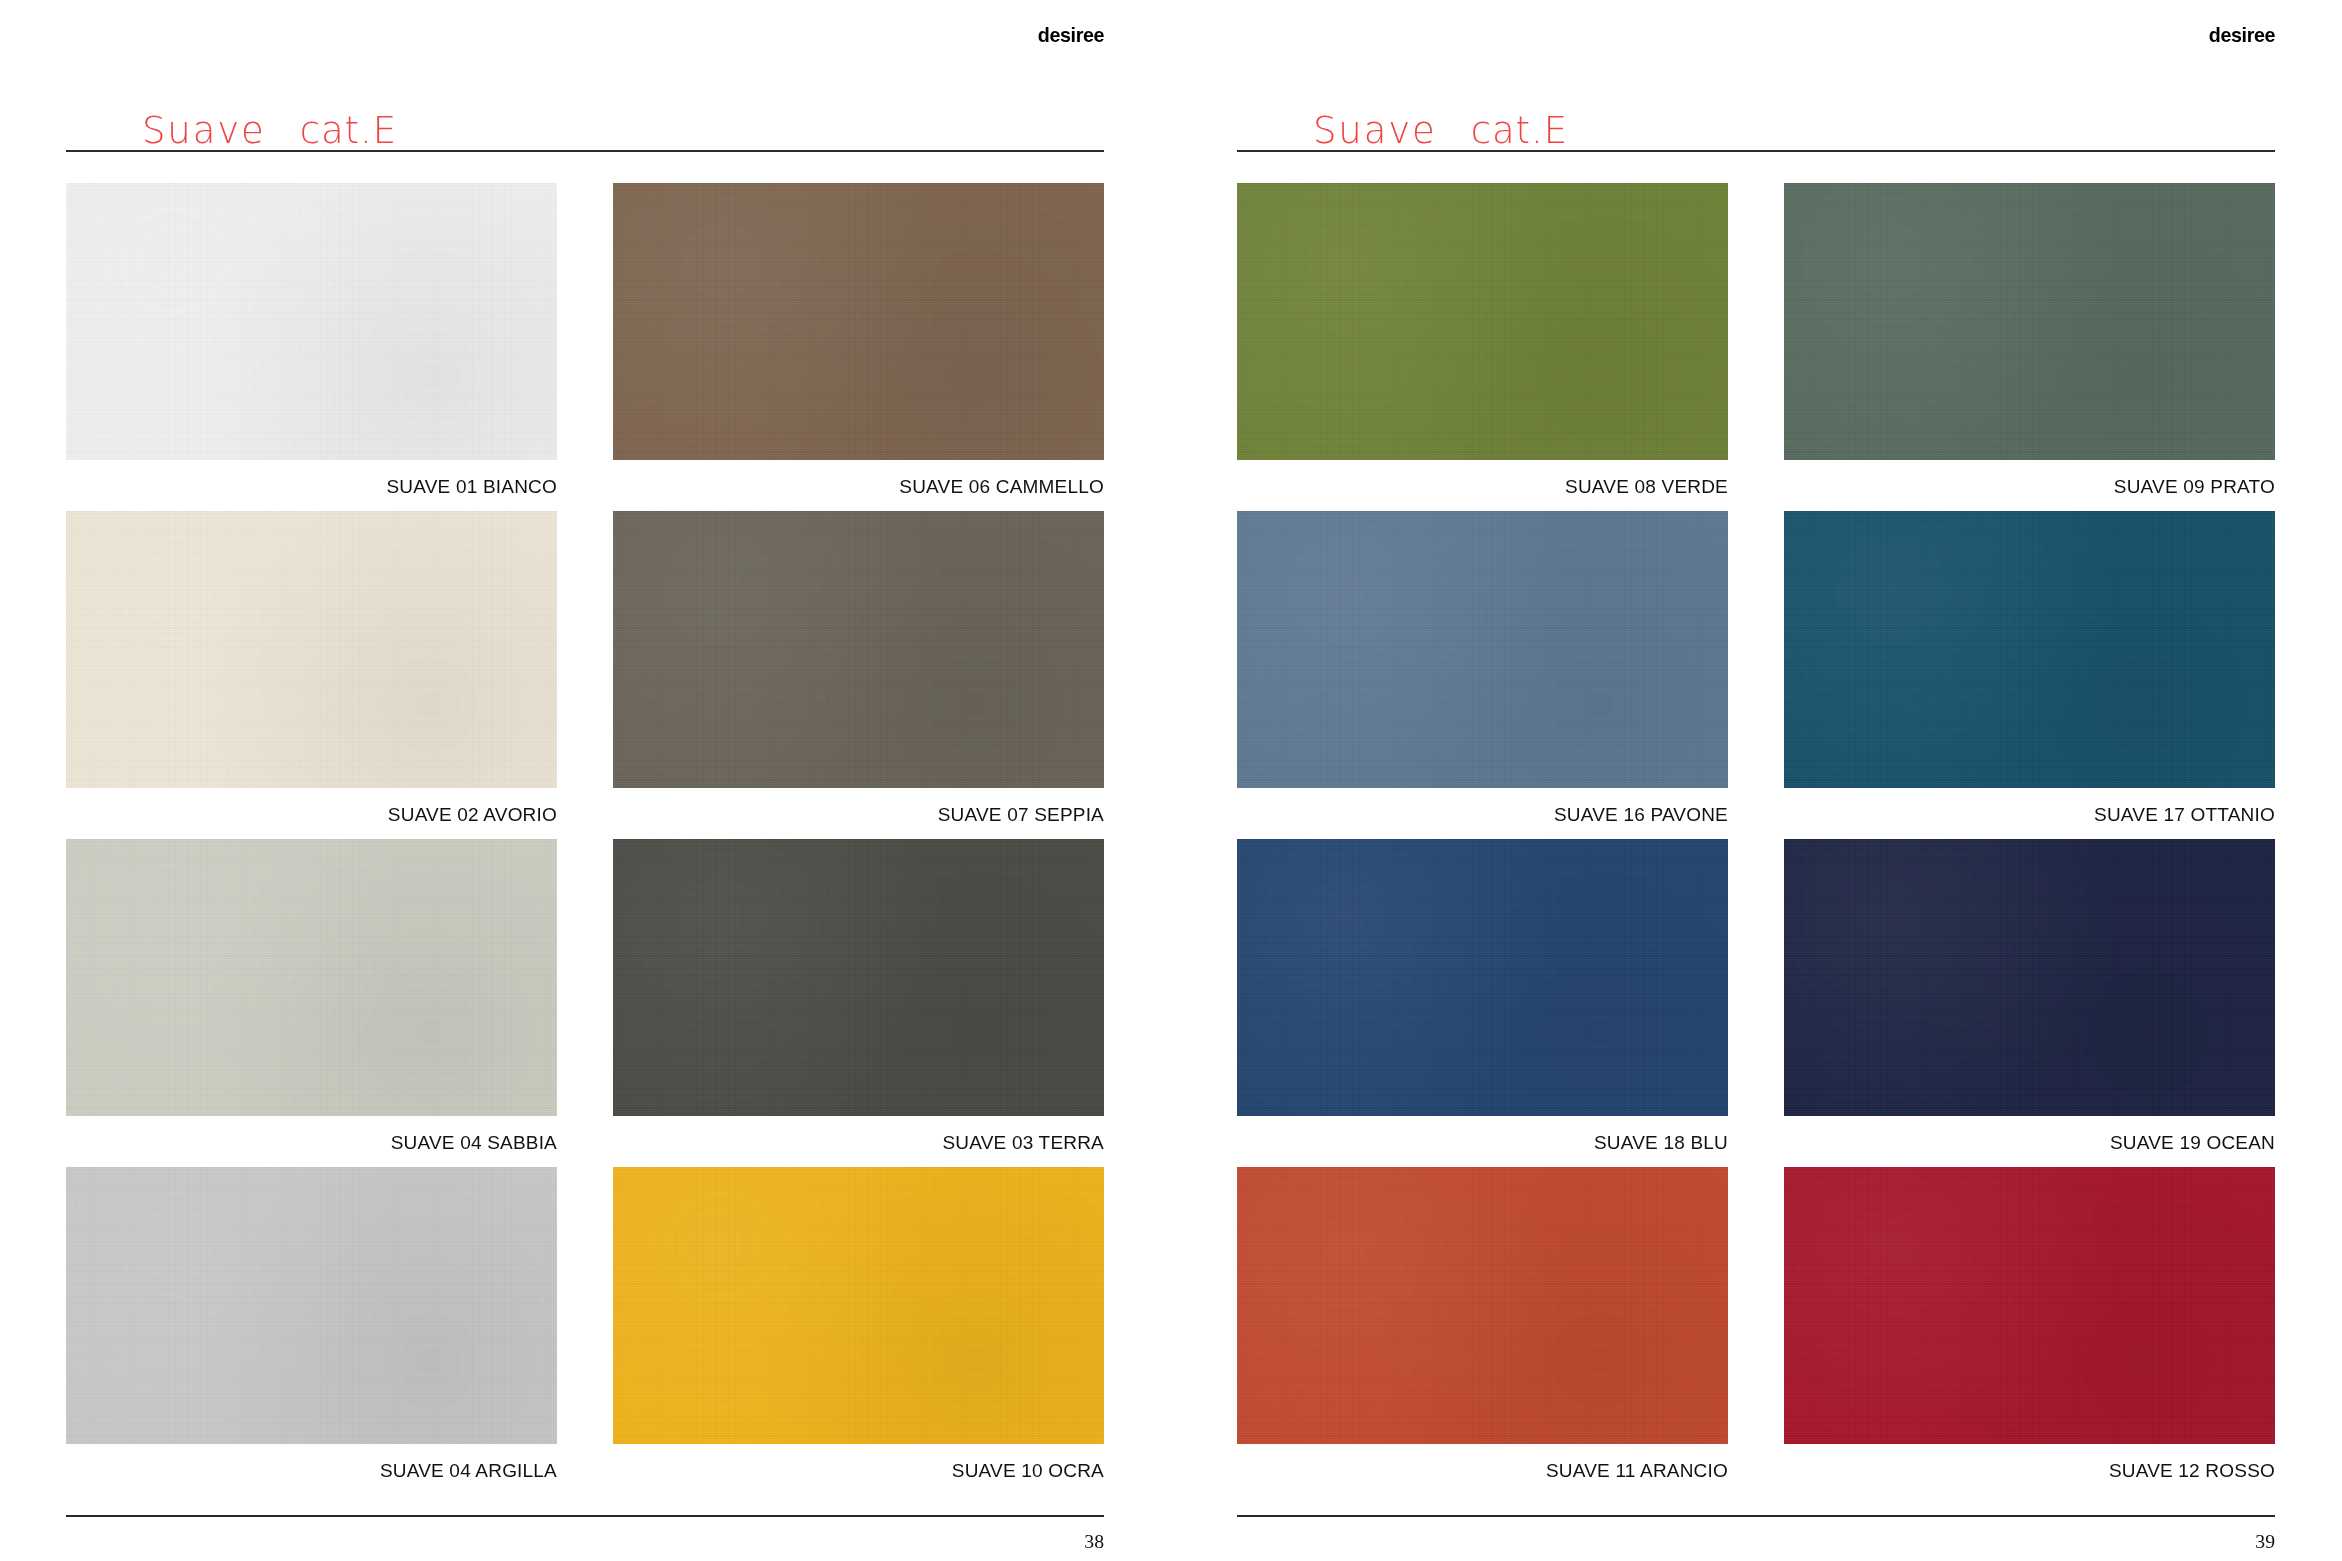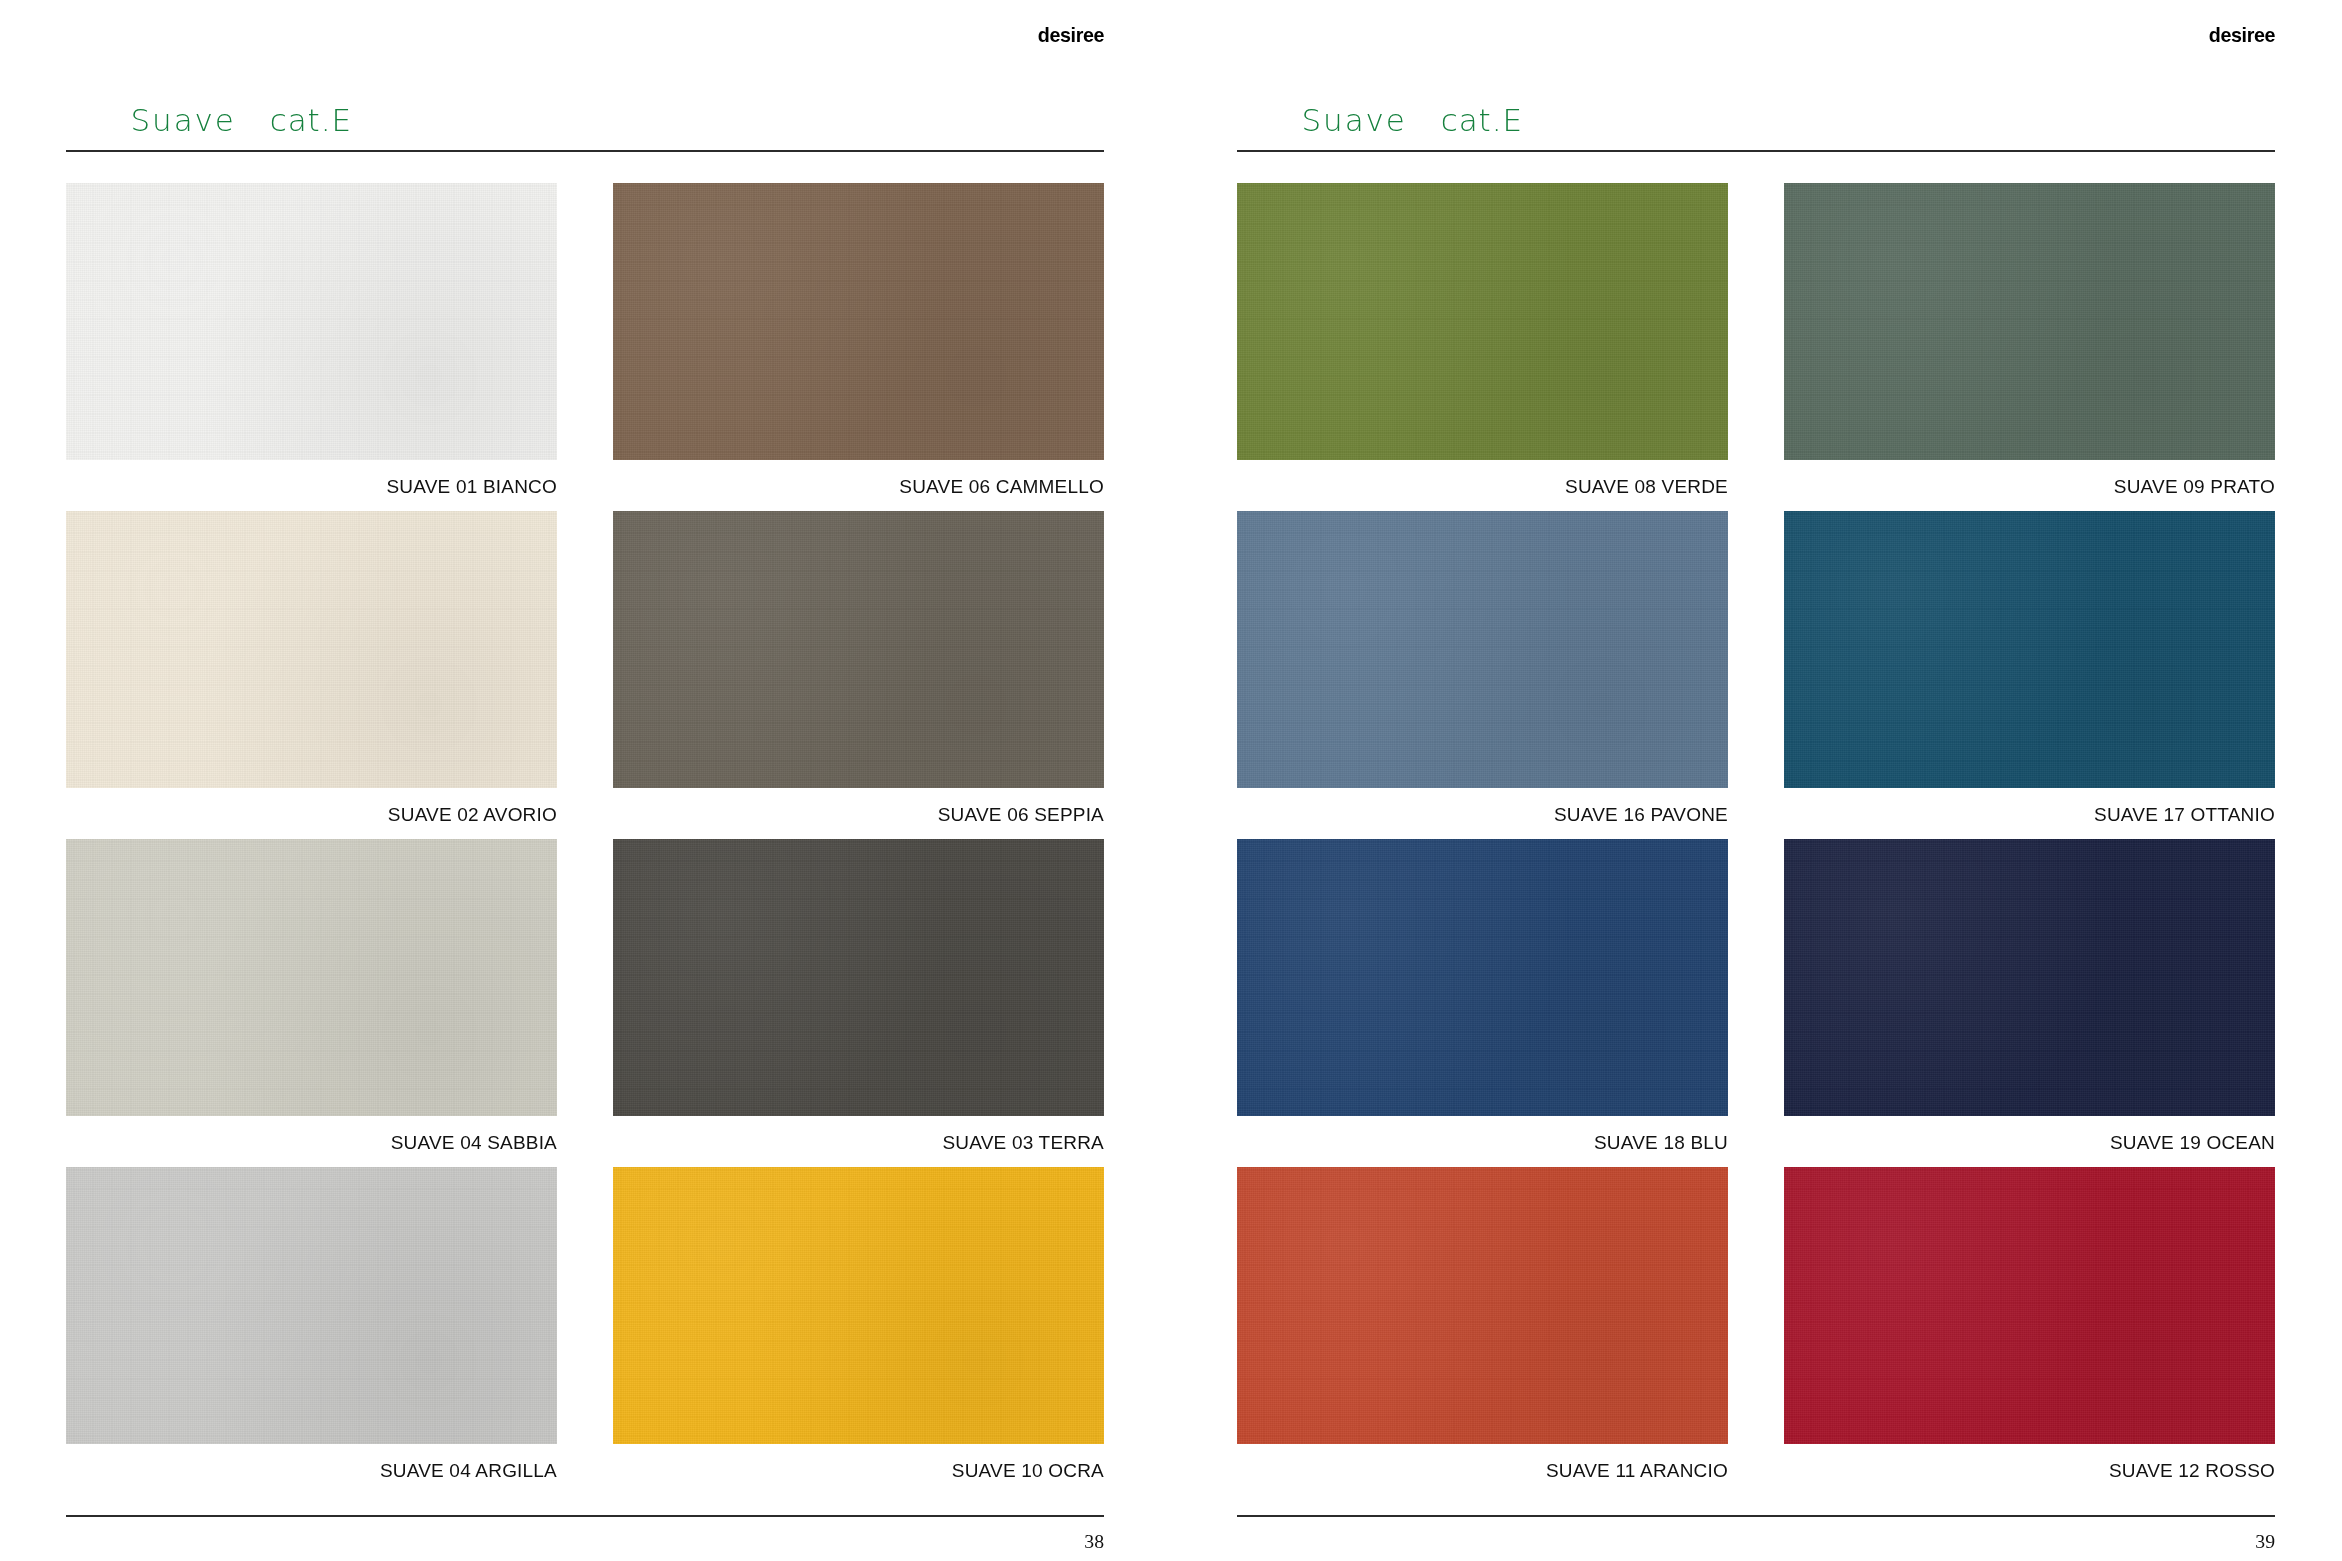--- a/index.html
+++ b/index.html
@@ -37,24 +37,24 @@
     font-weight: bold;
     letter-spacing: -0.4px;
     color: #000000;
     font-family: "Liberation Sans", sans-serif;
   }
 
   .page-title {
     position: absolute;
     top: 66px;
     left: 66px;
-    font-size: 31px;
+    font-size: 37px;
     font-weight: 300;
     letter-spacing: 0.9px;
-    color: #15803d;
+    color: #ef4444;
     white-space: pre;
     font-family: "DejaVu Sans", sans-serif;
   }
   .page-title .title-main { letter-spacing: 1.9px; }
   .page-title .title-cat { margin-left: 34px; letter-spacing: 0.9px; }
 
   .rule-top {
     position: absolute;
     left: 66px;
     right: 67px;
@@ -158,21 +158,21 @@
       <div class="cell">
         <div class="swatch">
             <div class="tex" style="background-color: rgb(239, 231, 215);"></div>
           </div>
         <div class="swatch-label">SUAVE 02 AVORIO</div>
       </div>
       <div class="cell">
         <div class="swatch">
             <div class="tex" style="background-color: rgb(106, 100, 89);"></div>
           </div>
-        <div class="swatch-label">SUAVE 06 SEPPIA</div>
+        <div class="swatch-label">SUAVE 07 SEPPIA</div>
       </div>
       <div class="cell">
         <div class="swatch">
             <div class="tex" style="background-color: rgb(207, 206, 195);"></div>
           </div>
         <div class="swatch-label">SUAVE 04 SABBIA</div>
       </div>
       <div class="cell">
         <div class="swatch">
             <div class="tex" style="background-color: rgb(76, 74, 69);"></div>

